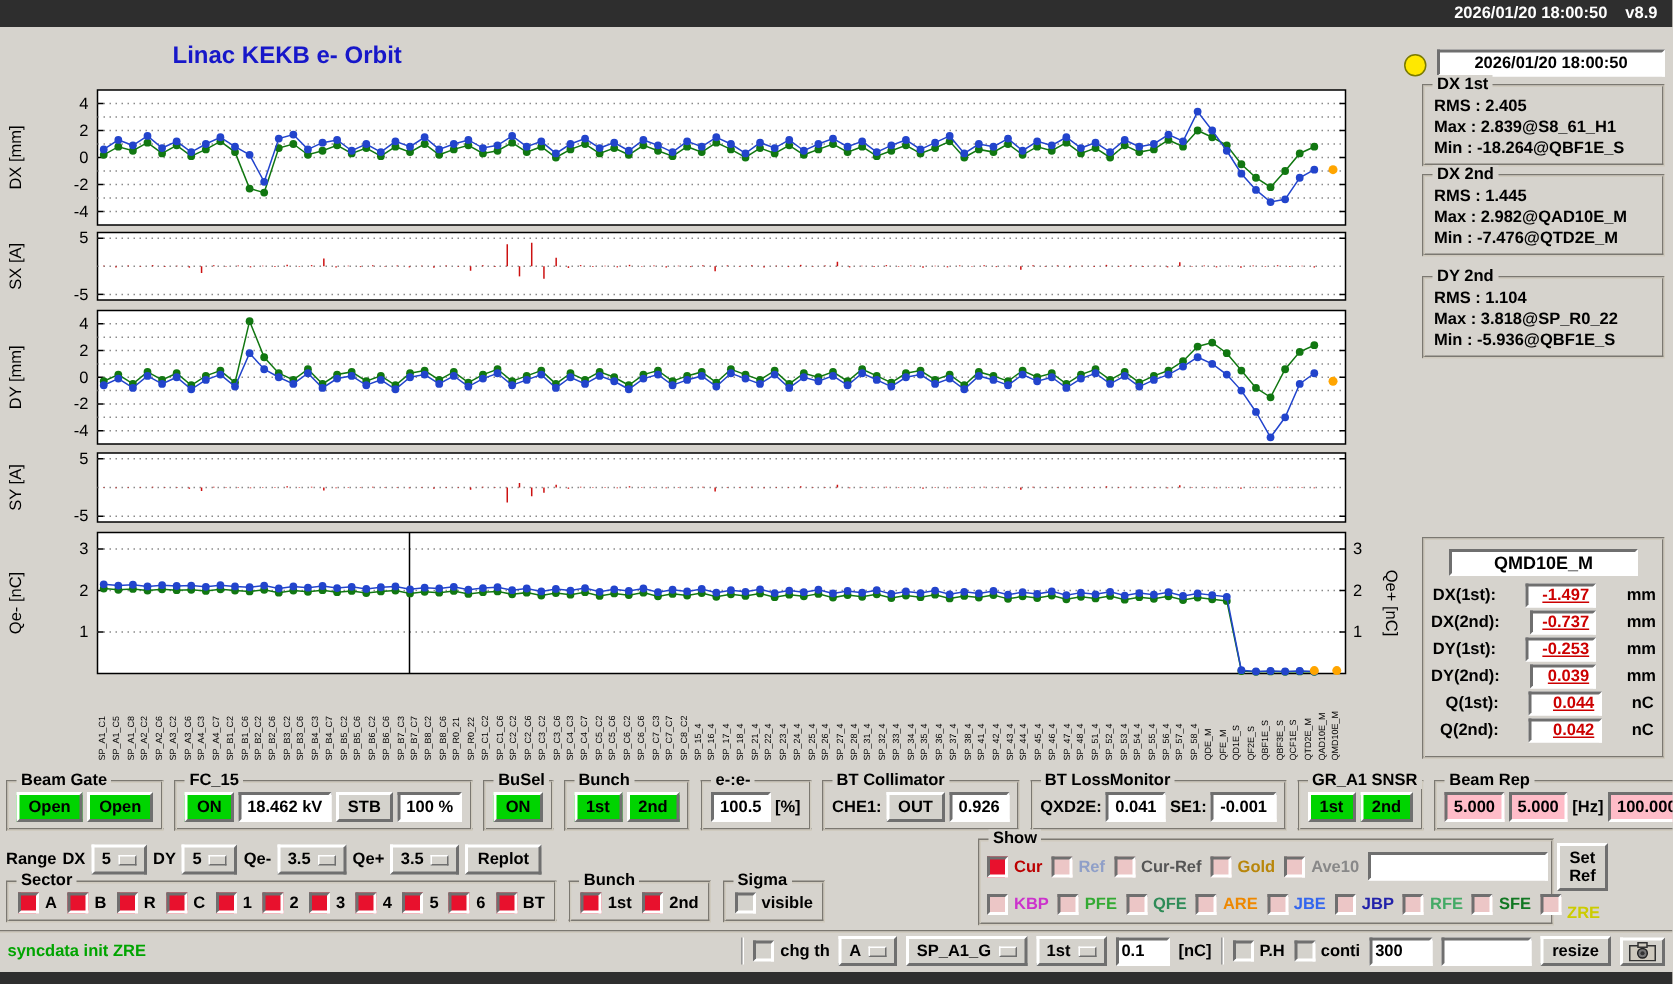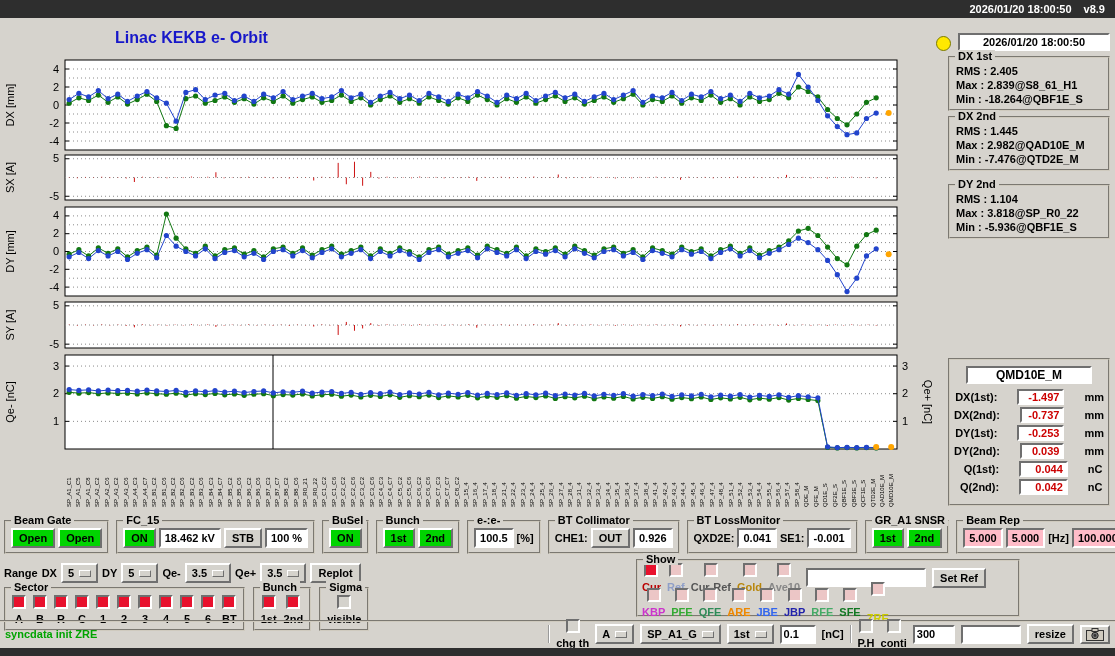--- a/index.html
+++ b/index.html
@@ -38,49 +38,49 @@
   .stat-box{margin-bottom:5px;padding:6px 2px 3px 2px;box-sizing:border-box;}
   .stat-box.gap{margin-bottom:13px;}
   .stat-line{font-size:11px;font-weight:bold;padding:1px 0 1px 4px;white-space:nowrap;}
   #monitor-box{position:absolute;left:16px;top:330px;width:162px;height:148px;padding:4px 0 2px;
     box-sizing:border-box;}
   #monitor-name{width:122px;margin:2px auto 5px;background:#fff;border:2px solid;
     border-color:#6f6f6f #fff #fff #6f6f6f;text-align:center;font-size:12px;font-weight:bold;}
   .mon-row{display:flex;align-items:center;gap:20px;margin:2px 4px;font-size:11px;font-weight:bold;}
   .mon-label{width:56px;text-align:right;}
   .mon-val{width:48px;background:#fff;border:2px solid;border-color:#6f6f6f #fff #fff #6f6f6f;
-    color:#cc0000;text-align:right;padding:0 3px;font-weight:bold;}
+    color:#cc0000;text-align:right;padding:0 3px;font-weight:bold;text-decoration:underline;}
   .mon-unit{width:20px;}
 
   
   #bottom{position:absolute;left:0;top:513px;width:1115px;height:135px;}
   #ctrl-row1{position:absolute;left:4px;top:7px;display:flex;gap:7px;align-items:flex-start;}
   #ctrl-row1 .grp{display:inline-flex;align-items:center;gap:3px;padding:6px 5px 4px;}
   .btn{border:2px solid;border-color:#ffffff #6f6f6f #6f6f6f #ffffff;background:#d4d2cc;
     font:bold 11px "Liberation Sans",sans-serif;padding:2px 6px;cursor:pointer;}
   .btn.green{background:#00d400;}
   .val{border:2px solid;border-color:#6f6f6f #fff #fff #6f6f6f;background:#fff;
     font:bold 11px "Liberation Sans",sans-serif;padding:2px 4px;white-space:nowrap;}
   .val.pink{background:#ffbcc8;}
   .lbl{font-size:11px;font-weight:bold;white-space:nowrap;}
   .opt{display:inline-flex;align-items:center;gap:5px;border:2px solid;
     border-color:#fff #6f6f6f #6f6f6f #fff;background:#d4d2cc;padding:2px 5px;
     font:bold 11px "Liberation Sans",sans-serif;cursor:pointer;}
   .opt-ind{width:10px;height:5px;border:1px solid;border-color:#fff #6f6f6f #6f6f6f #fff;
     background:#d4d2cc;}
   .cb{display:inline-flex;align-items:center;gap:4px;font:bold 11px "Liberation Sans",sans-serif;
-    cursor:pointer;white-space:nowrap;flex-direction:column;}
+    cursor:pointer;white-space:nowrap;}
   .cb .ind{width:10px;height:10px;border:2px solid;border-color:#6f6f6f #fff #fff #6f6f6f;
     background:#d4d2cc;flex:none;}
   .cb.checked .ind{background:#e8112d;}
   .cb.pinkind .ind{background:#ecc6c6;}
   .entry{border:2px solid;border-color:#6f6f6f #fff #fff #6f6f6f;background:#fff;
     font:bold 11px "Liberation Sans",sans-serif;height:15px;padding:0 2px;}
   #ctrl-range{position:absolute;left:4px;top:50px;display:flex;gap:4px;align-items:center;}
-  #show-box{position:absolute;left:636px;top:46px;width:384px;height:58px;padding:4px 4px 16px;
+  #show-box{position:absolute;left:652px;top:46px;width:384px;height:58px;padding:4px 4px 16px;
     box-sizing:border-box;}
   .show-row{display:flex;align-items:center;gap:6px;height:25px;}
   #show-row1-items{display:inline-flex;gap:6px;align-items:center;}
   #ctrl-row3{position:absolute;left:4px;top:74px;display:flex;gap:8px;align-items:flex-start;}
   #ctrl-row3 .grp{display:inline-flex;align-items:center;gap:7px;padding:6px 6px 4px;}
   #statusbar{position:absolute;left:0;top:107px;width:1115px;height:26px;display:flex;
     align-items:center;gap:6px;padding:0 5px;box-sizing:border-box;border-top:2px groove #cfcabe;}
   #status-msg{flex:1;color:#00a400;font-size:11px;font-weight:bold;}
   .vdiv{width:0;height:18px;border-left:1px solid #9a9a9a;border-right:1px solid #fff;}
   .icon-btn{padding:1px 4px;line-height:0;}

